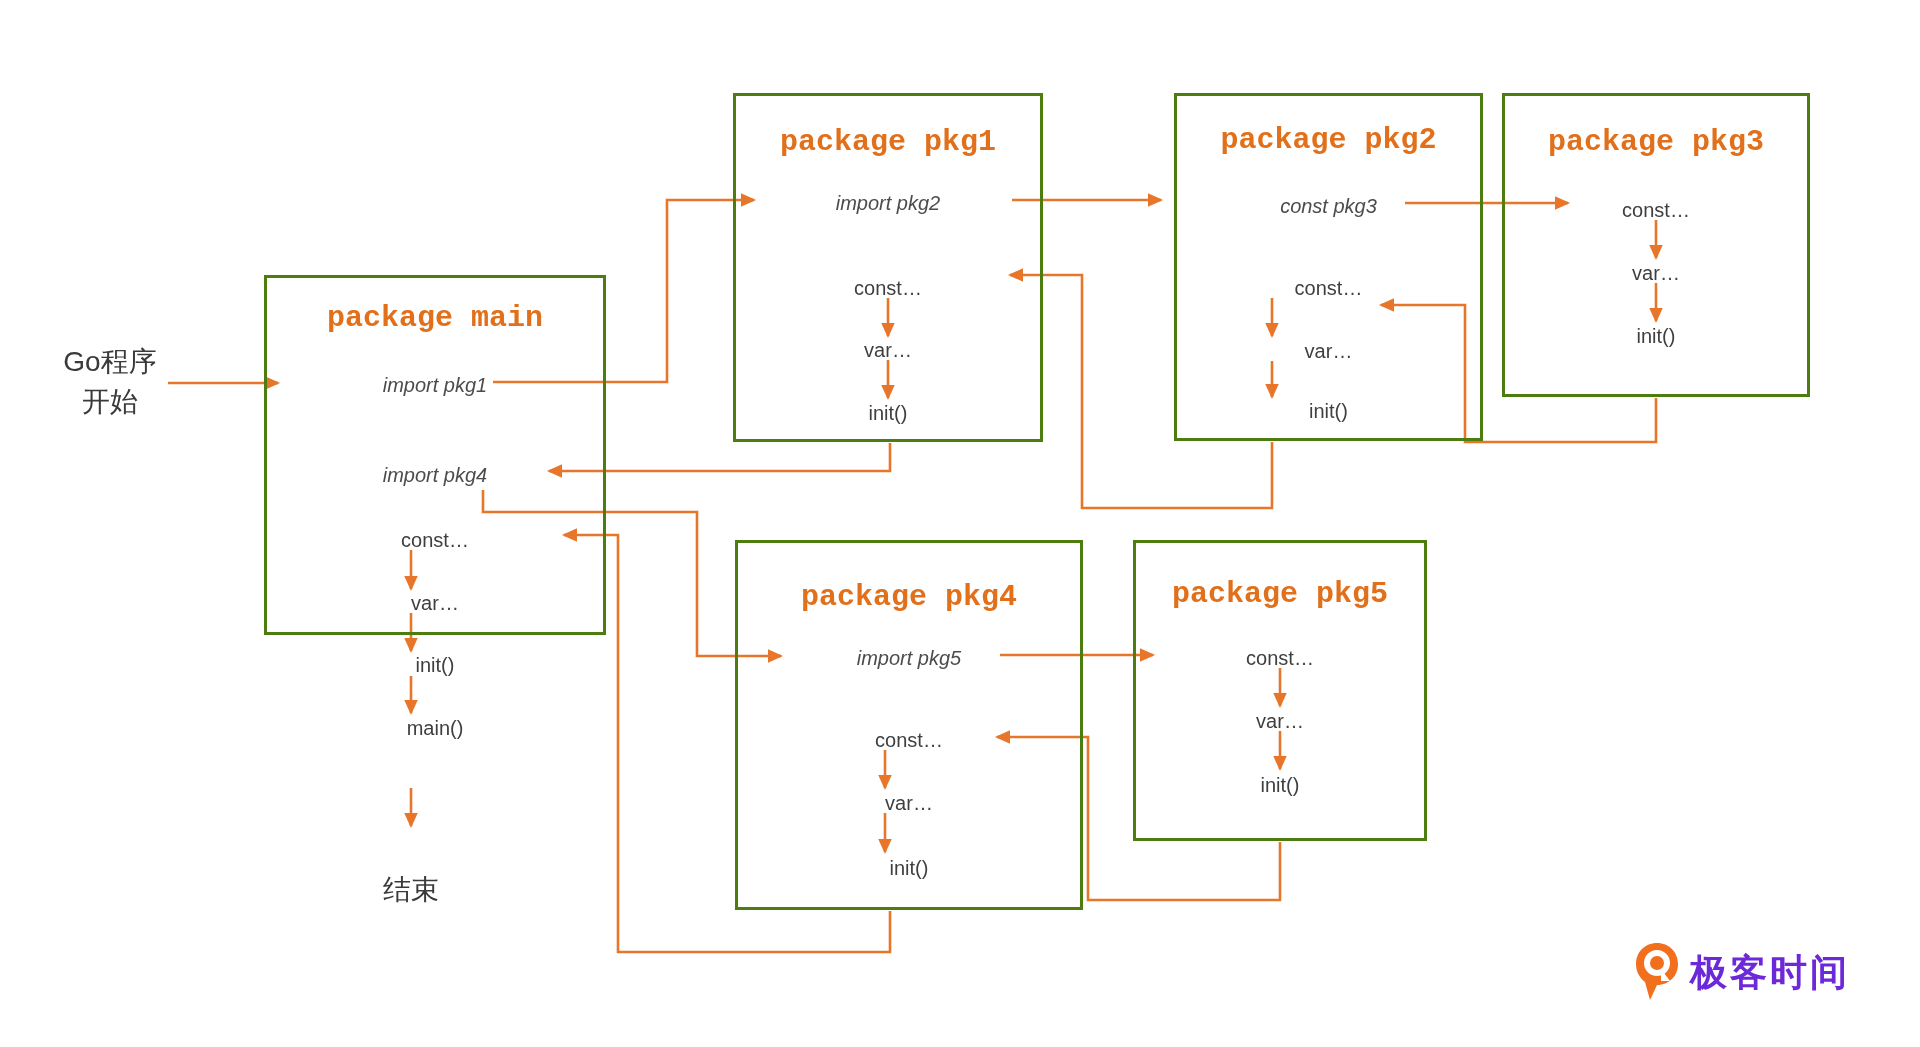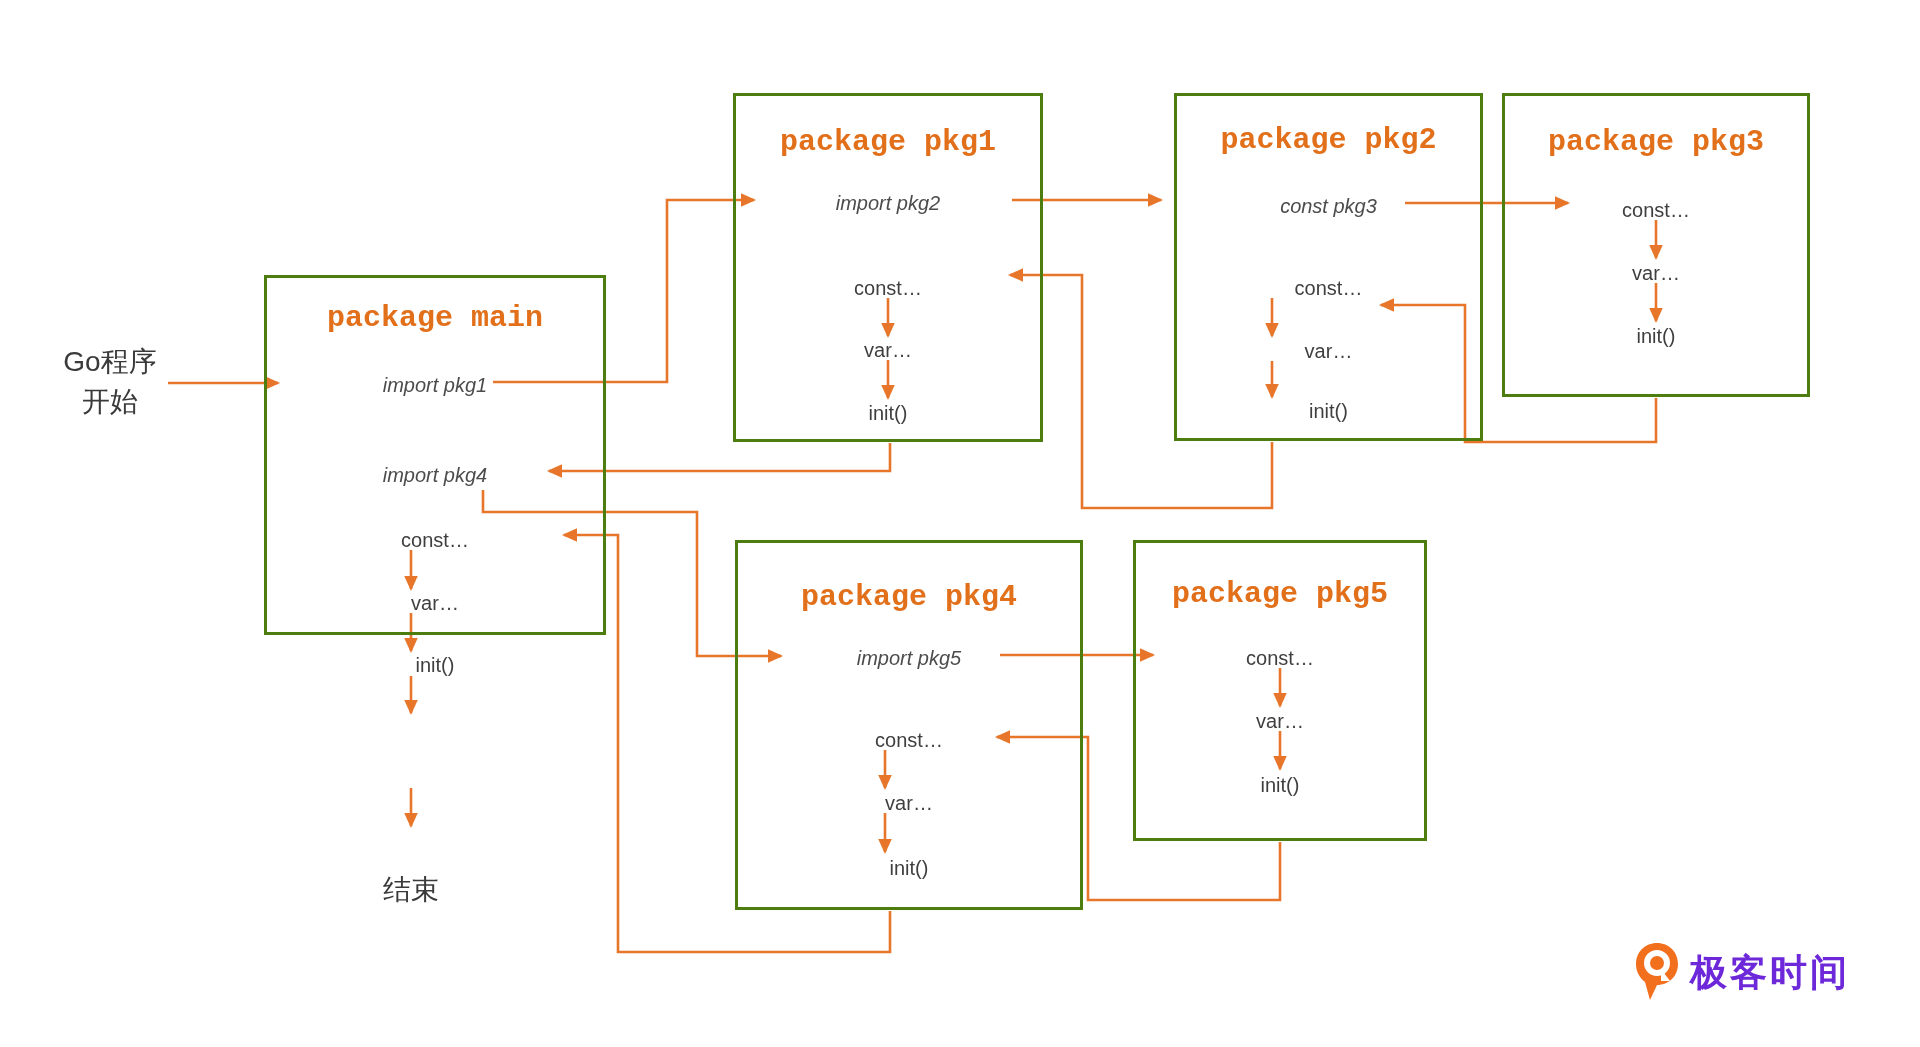--- a/index.html
+++ b/index.html
@@ -84,20 +84,21 @@
     <div>开始</div>
   </div>
 
   <div id="box-main" class="box">
     <div class="title" style="top:24px">package main</div>
     <div class="row imp" style="top:92px">import pkg1</div>
     <div class="row imp" style="top:182px">import pkg4</div>
     <div class="row" style="top:247px">const…</div>
     <div class="row" style="top:310px">var…</div>
     <div class="row" style="top:372px">init()</div>
+    <div class="row" style="top:435px">main()</div>
   </div>
 
   <div id="box-pkg1" class="box">
     <div class="title" style="top:30px">package pkg1</div>
     <div class="row imp" style="top:92px">import pkg2</div>
     <div class="row" style="top:177px">const…</div>
     <div class="row" style="top:239px">var…</div>
     <div class="row" style="top:302px">init()</div>
   </div>
 

